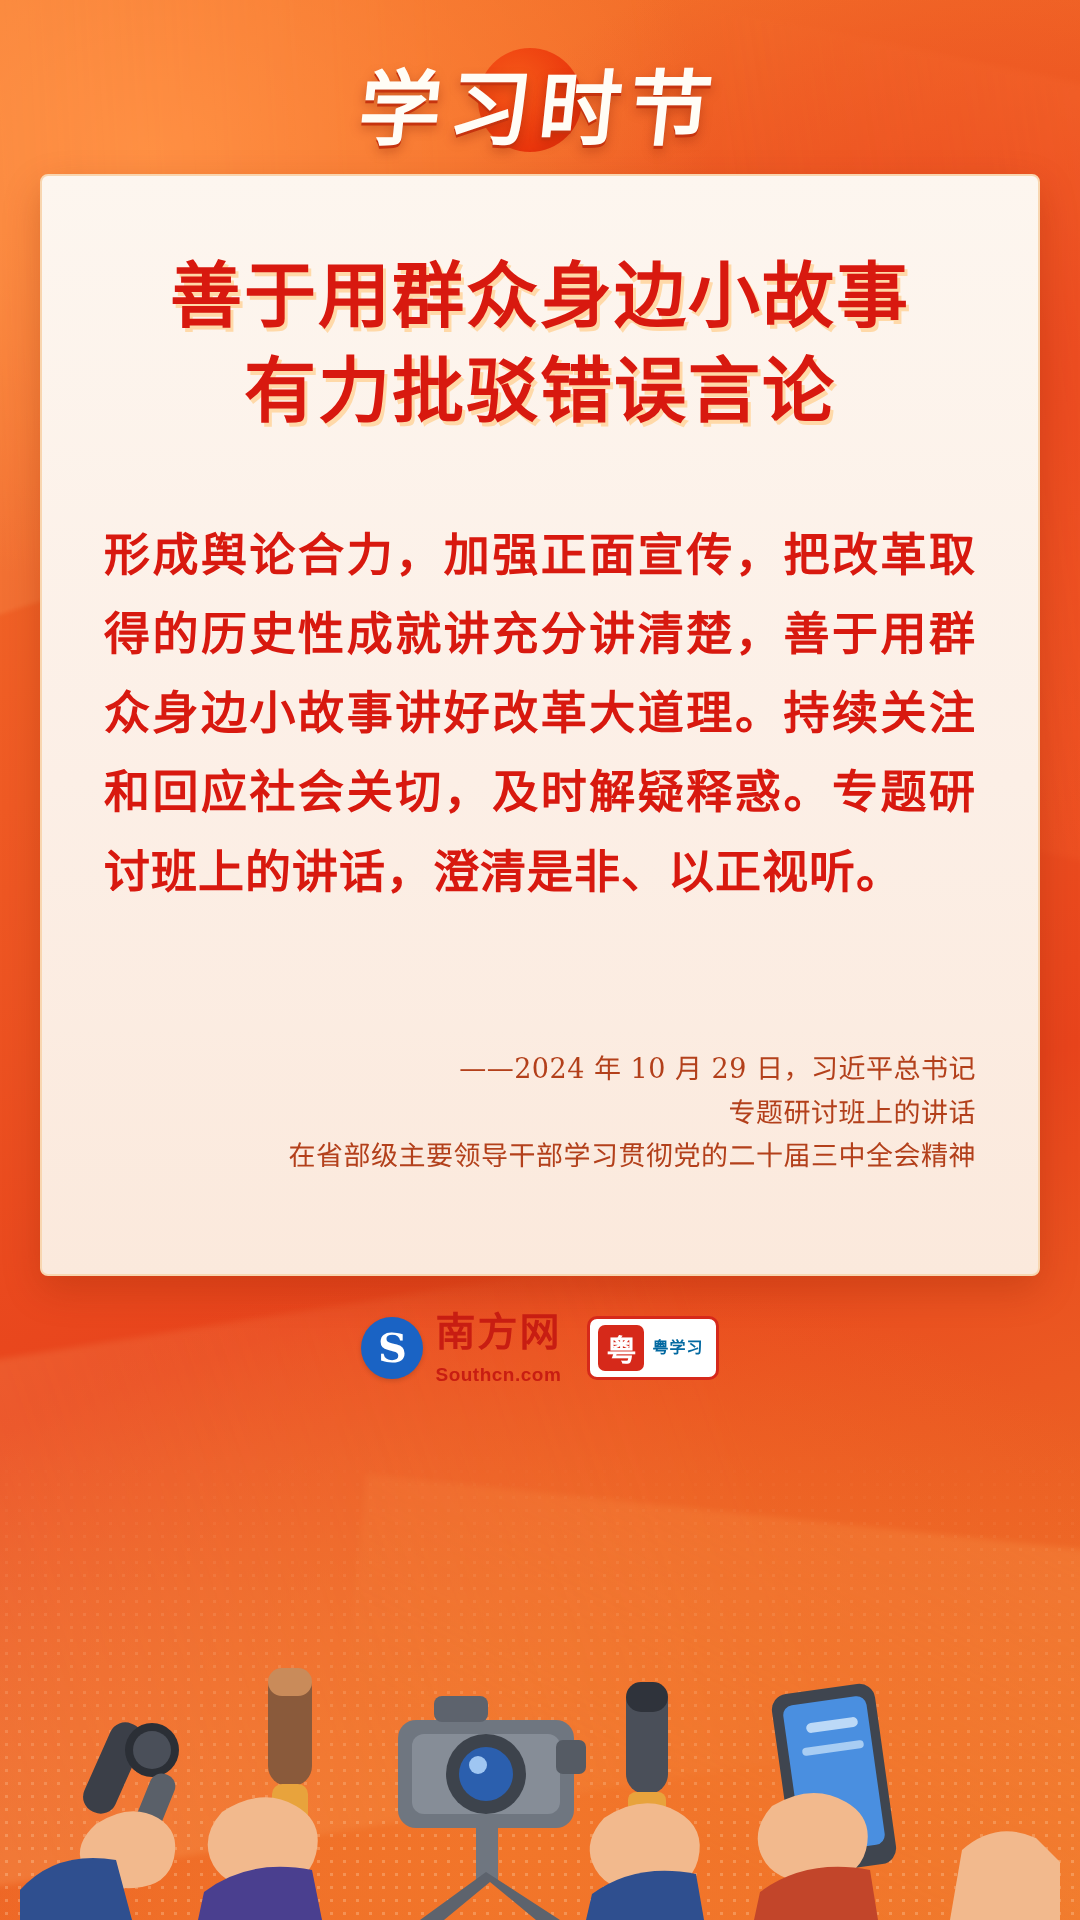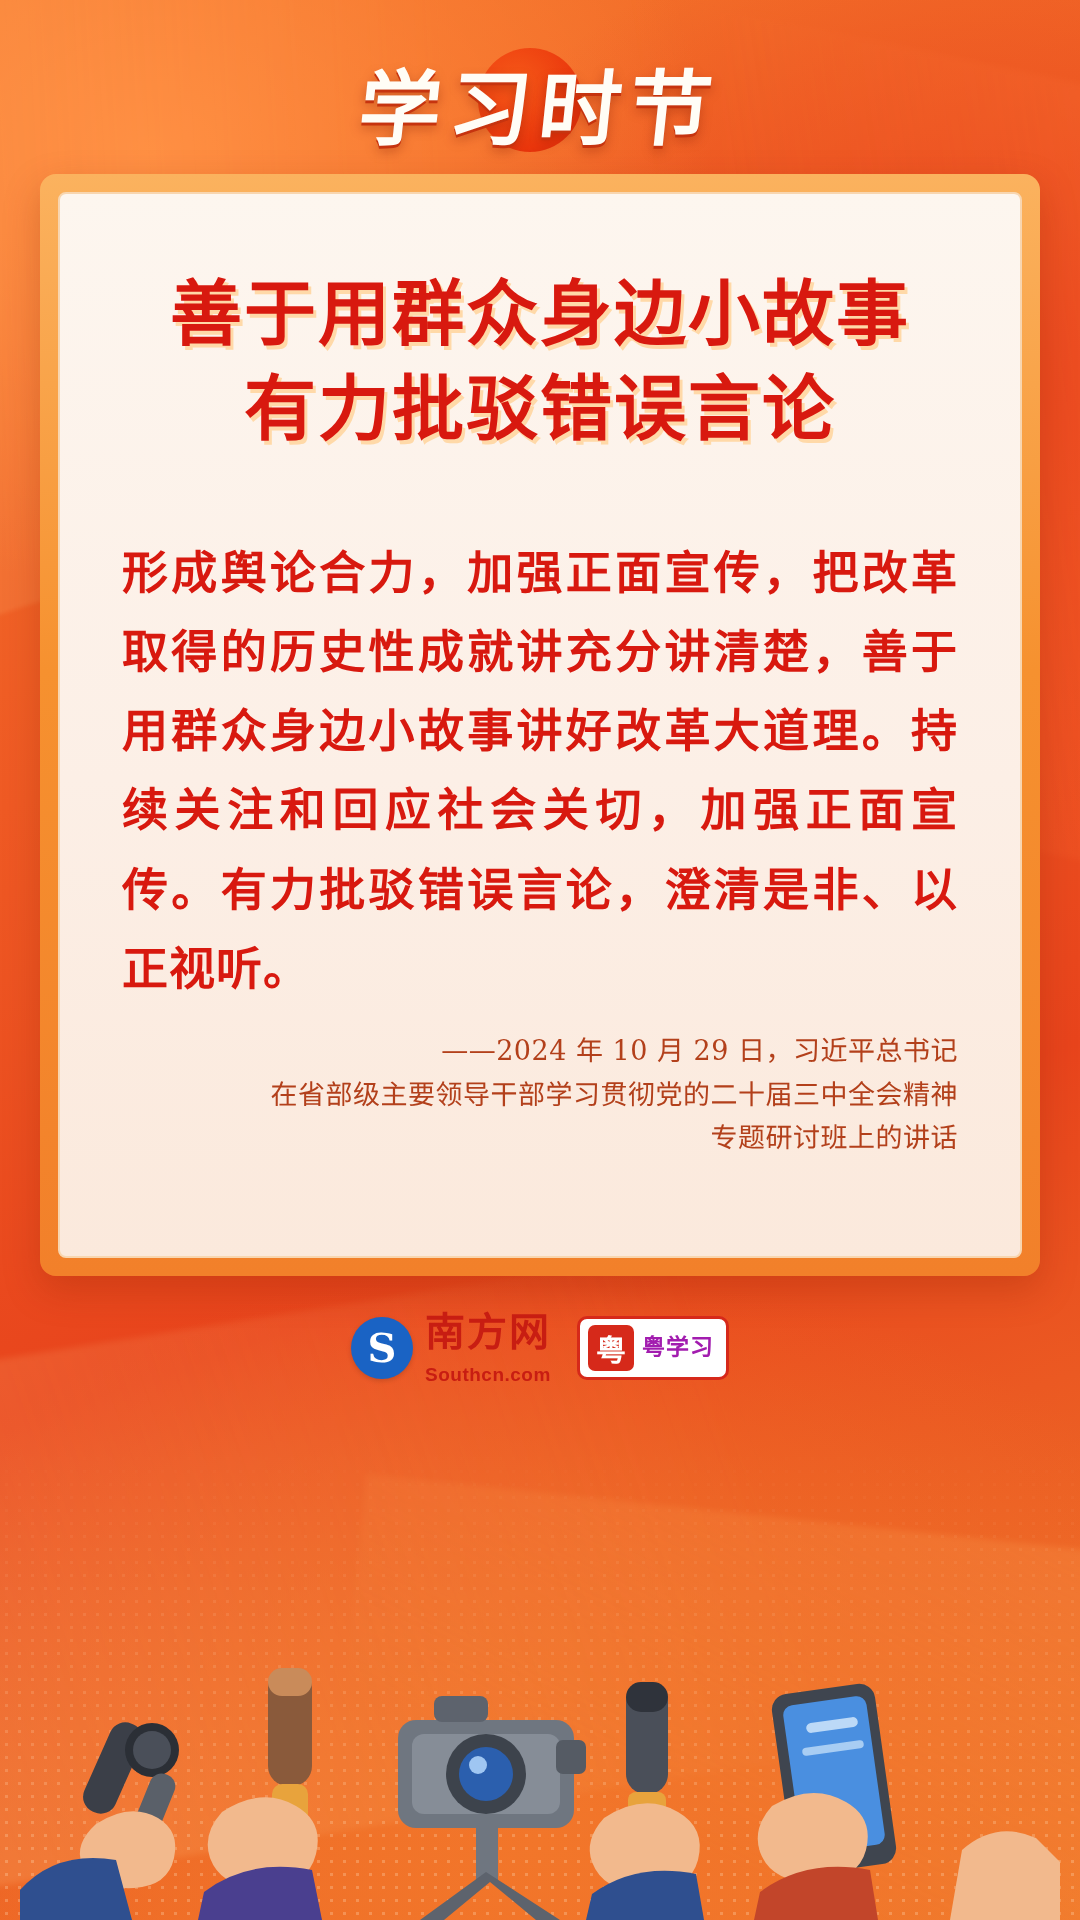--- a/index.html
+++ b/index.html
@@ -112,21 +112,20 @@
   
   .card-outer {
     position: absolute;
     top: 174px;
     left: 40px;
     width: 1000px;
     height: 1102px;
     border-radius: 16px;
     background: linear-gradient(180deg, #fbb25e 0%, #f6912f 45%, #f2802a 100%);
     box-shadow: 0 14px 36px rgba(140,35,5,.28);
-    padding: 18px;
     box-sizing: border-box;
   }
   .card-inner {
     position: relative;
     width: 100%;
     height: 100%;
     box-sizing: border-box;
     border-radius: 8px;
     background: linear-gradient(180deg, #fdf6ef 0%, #fcefe6 55%, #fbe9dc 100%);
     border: 2px solid #f8d6b0;
@@ -235,24 +234,24 @@
     background: #d6291a;
     color: #fff;
     display: flex;
     align-items: center;
     justify-content: center;
     font-family: "DejaVu Serif", serif;
     font-weight: 700;
     font-size: 30px;
   }
   .logo-yue-text {
-    color: #a21caf;
+    color: #0369a1;
     font-family: Liberation Sans, sans-serif;
     font-weight: 700;
-    font-size: 23px;
+    font-size: 16px;
     line-height: 1.1;
     letter-spacing: 1px;
   }
 
   
   .illo {
     position: absolute;
     left: 0; bottom: 0;
     width: 1080px;
     height: 500px;
@@ -276,26 +275,26 @@
   </div>
 
   <div class="card-outer">
     <div class="card-inner">
 
       <div class="headline">
         <span class="l1">善于用群众身边小故事</span>
         <span class="l2">有力批驳错误言论</span>
       </div>
 
-      <div class="body-text">形成舆论合力，加强正面宣传，把改革取得的历史性成就讲充分讲清楚，善于用群众身边小故事讲好改革大道理。持续关注和回应社会关切，加强正面宣传。有力批驳错误言论，澄清是非、以正视听。</div>
+      <div class="body-text">形成舆论合力，加强正面宣传，把改革取得的历史性成就讲充分讲清楚，善于用群众身边小故事讲好改革大道理。持续关注和回应社会关切，及时解疑释惑。专题研讨班上的讲话，澄清是非、以正视听。</div>
 
       <div class="attribution">
         <div>——2024 年 10 月 29 日，习近平总书记</div>
+        <div>专题研讨班上的讲话</div>
         <div>在省部级主要领导干部学习贯彻党的二十届三中全会精神</div>
-        <div>专题研讨班上的讲话</div>
       </div>
 
     </div>
   </div>
 
   <div class="logos">
     <div class="logo-southcn">
       <div class="logo-mark">S</div>
       <div class="logo-words">
         <div class="logo-cn">南方网</div>

